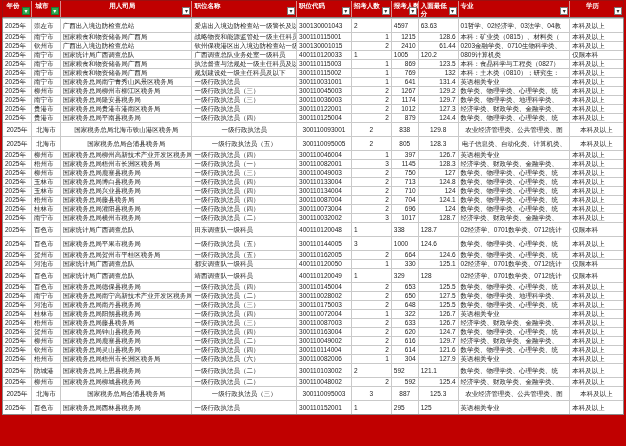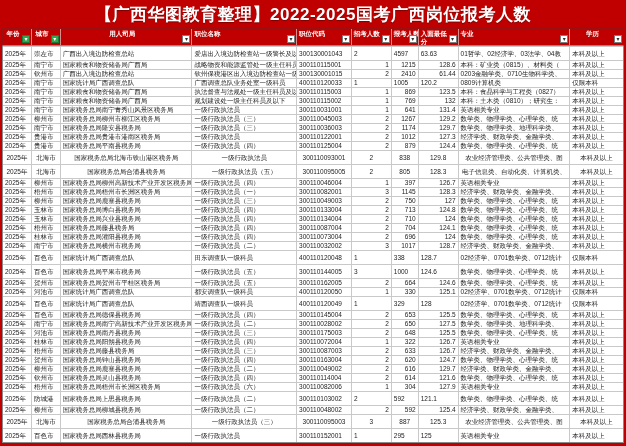--- a/index.html
+++ b/index.html
@@ -49,23 +49,20 @@
   
   .al-right .c5, .al-right .c6, .al-right .c7 { text-align:right; }
   .al-left .dcell { text-align:left; }
   .al-center .dcell { text-align:center; }
   .tbl-outer { border-left:1px solid #8a8a8a; border-right:1px solid #8a8a8a; border-bottom:1px solid #8a8a8a; background:#fff; }
 </style>
 </head>
 <body>
 
 <div class="page">
-  <div class="title-bar">
-    <span>【广西华图教育整理】2022-2025国考广西岗位报考人数</span>
-  </div>
   <div class="tbl">
     <div class="hrow" id="header-row">
         <div class="hcell c0 ctr"><span>年份</span><span class="f-ic green">▾</span></div>
         <div class="hcell c1 ctr"><span>城市</span><span class="f-ic green">▾</span></div>
         <div class="hcell c2 ctr"><span>用人司局</span><span class="f-ic">▾</span></div>
         <div class="hcell c3"><span>职位名称</span><span class="f-ic">▾</span></div>
         <div class="hcell c4"><span>职位代码</span><span class="f-ic">▾</span></div>
         <div class="hcell c5"><span>招考人数</span><span class="f-ic">▾</span></div>
         <div class="hcell c6"><span>报考人数</span><span class="f-ic">▾</span></div>
         <div class="hcell c7 wrap"><span>入面最低分</span><span class="f-ic">▾</span></div>

